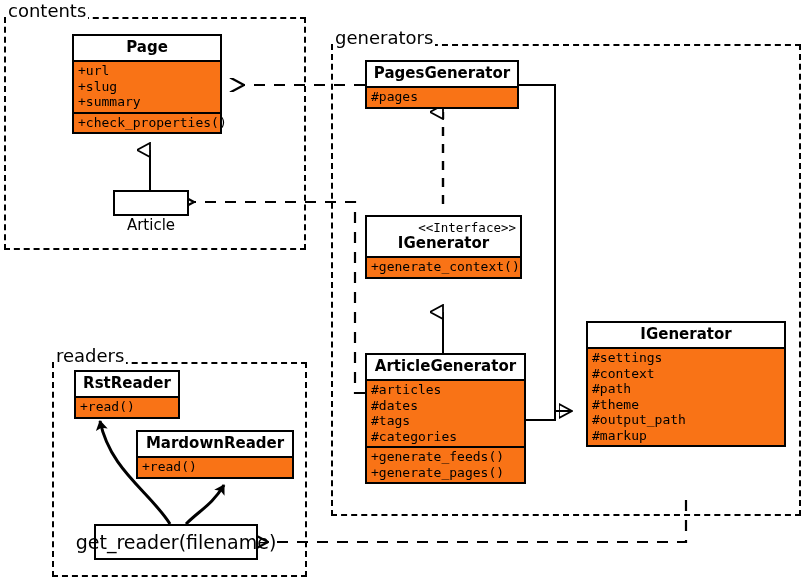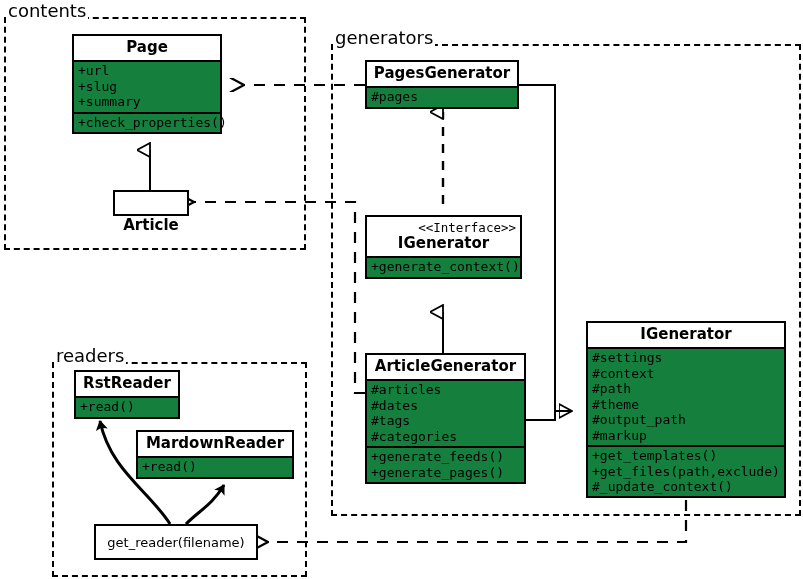--- a/index.html
+++ b/index.html
@@ -58,21 +58,21 @@
     font-family: "DejaVu Sans Mono", monospace;
     font-weight: normal;
     font-size: 12.5px;
     text-align: right;
     line-height: 1.2;
     display: block;
   }
   .uml-compartment {
     border-top: 2px solid #000;
     padding: 1px 4px 2px 4px;
-    background: #15803d;
+    background: #f97316;
   }
   .uml-member {
     font-family: "DejaVu Sans Mono", monospace;
     font-size: 13px;
     line-height: 1.19;
     white-space: nowrap;
     text-align: left;
   }
   
   .plainbox {
@@ -80,21 +80,21 @@
     box-sizing: border-box;
     border: 2px solid #000;
     background: #ffffff;
     display: flex;
     align-items: center;
     justify-content: center;
     z-index: 5;
   }
   .plainbox span {
     font-family: "DejaVu Sans", sans-serif;
-    font-size: 13px;
+    font-size: 19px;
     white-space: nowrap;
   }
   
   #edges {
     position: absolute;
     left: 0; top: 0;
     width: 803px; height: 579px;
     z-index: 3;
     pointer-events: none;
   }
@@ -180,21 +180,21 @@
       <div class="uml-member">+url</div>
       <div class="uml-member">+slug</div>
       <div class="uml-member">+summary</div>
     </div>
     <div class="uml-compartment">
       <div class="uml-member">+check_properties()</div>
     </div>
   </div>
 
   <div class="plainbox" style="left:113px; top:190px; width:76px; height:26px;">
-    <span style="font-weight:bold; font-size:15px;margin-top:44px;">Article</span>
+    <span style="font-weight:normal; font-size:15px;margin-top:44px;">Article</span>
   </div>
 
   <div class="uml" style="left:365px; top:60px; width:154px;">
     <div class="uml-title">PagesGenerator</div>
     <div class="uml-compartment">
       <div class="uml-member">#pages</div>
     </div>
   </div>
 
   <div class="uml" style="left:365px; top:215px; width:157px;">
@@ -224,25 +224,20 @@
   <div class="uml" style="left:586px; top:321px; width:200px;">
     <div class="uml-title">IGenerator</div>
     <div class="uml-compartment">
       <div class="uml-member">#settings</div>
       <div class="uml-member">#context</div>
       <div class="uml-member">#path</div>
       <div class="uml-member">#theme</div>
       <div class="uml-member">#output_path</div>
       <div class="uml-member">#markup</div>
     </div>
-    <div class="uml-compartment">
-      <div class="uml-member">+get_templates()</div>
-      <div class="uml-member">+get_files(path,exclude)</div>
-      <div class="uml-member">#_update_context()</div>
-    </div>
   </div>
 
   <div class="uml" style="left:74px; top:370px; width:106px;">
     <div class="uml-title">RstReader</div>
     <div class="uml-compartment">
       <div class="uml-member">+read()</div>
     </div>
   </div>
 
   <div class="uml" style="left:136px; top:430px; width:158px;">

